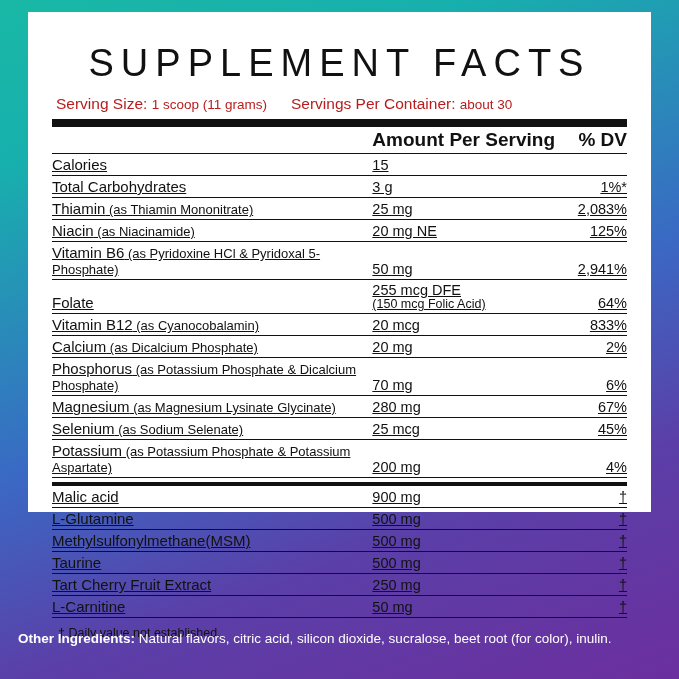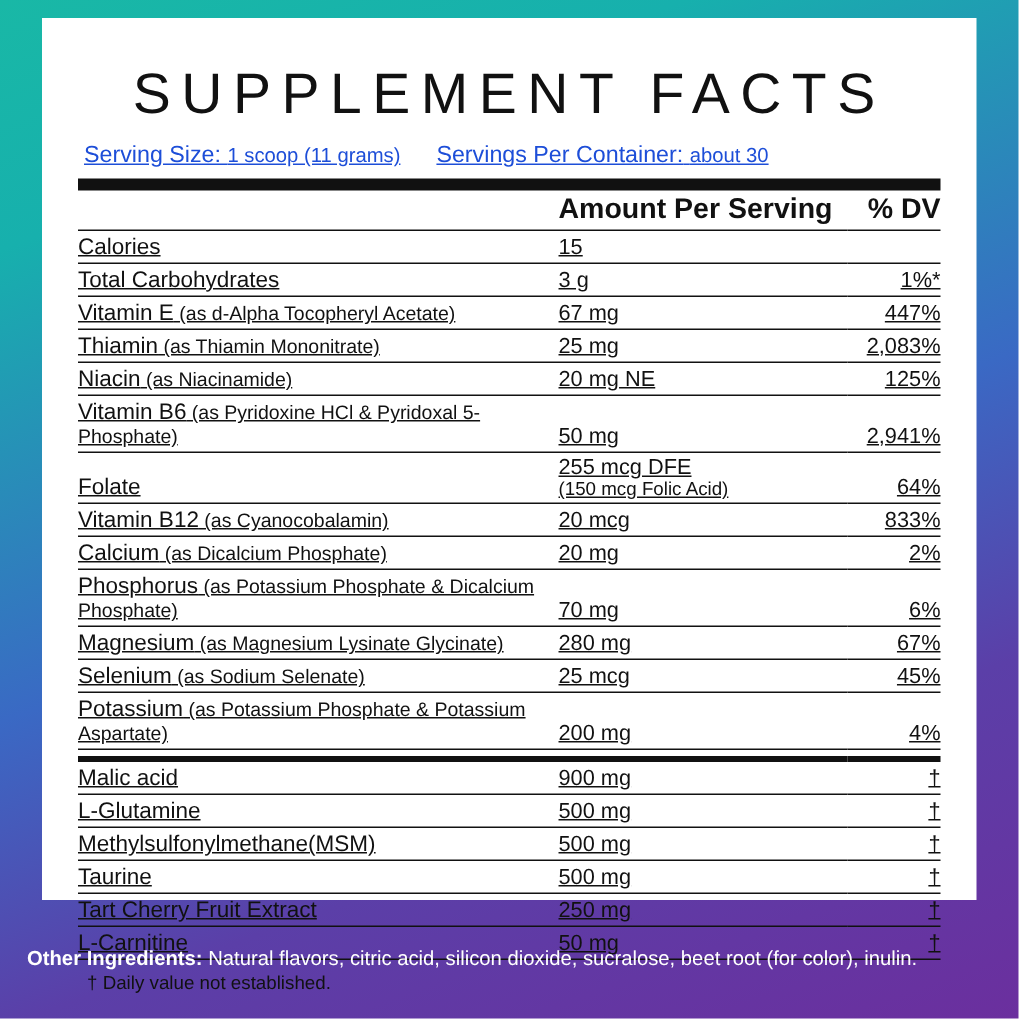--- a/index.html
+++ b/index.html
@@ -18,43 +18,42 @@
     width: 679px;
     height: 679px;
     background: linear-gradient(160deg, #19b8a6 0%, #17b0ad 18%, #3a69c4 52%, #5b3fa8 74%, #6b2f9e 100%);
     box-sizing: border-box;
   }
   .panel {
     position: absolute;
     left: 28px;
     top: 12px;
     width: 623px;
-    height: 588px;
+    height: 500px;
     background: #ffffff;
     box-sizing: border-box;
     padding: 16px 24px 8px 24px;
   }
   .title {
     text-align: center;
     font-size: 38px;
     letter-spacing: 7px;
     color: #111111;
     font-weight: 400;
     margin: 14px 0 10px 0;
     font-family: "Liberation Sans", sans-serif;
     white-space: nowrap;
   }
   .serving-row {
     display: flex;
     gap: 24px;
     font-size: 15.5px;
-    color: #1d4ed8;
+    color: #b91c1c;
     padding-left: 4px;
     margin-bottom: 6px;
-    text-decoration: underline;
   }
   .serving-row .lbl { font-weight: 400; }
   .serving-row .sub { font-size: 13.5px; }
   .rule-thick {
     height: 8px;
     background: #111;
     margin: 4px 0 0 0;
   }
   table.facts {
     width: 100%;
@@ -151,25 +150,20 @@
             <td class="c-name"><span class="nm">Calories</span></td>
             <td class="c-amt">15</td>
             <td class="c-dv"></td>
           </tr>
           <tr class="row-line">
             <td class="c-name"><span class="nm">Total Carbohydrates</span></td>
             <td class="c-amt">3 g</td>
             <td class="c-dv">1%*</td>
           </tr>
           <tr class="row-line">
-            <td class="c-name"><span class="nm">Vitamin E</span><span class="paren"> (as d-Alpha Tocopheryl Acetate)</span></td>
-            <td class="c-amt">67 mg</td>
-            <td class="c-dv">447%</td>
-          </tr>
-          <tr class="row-line">
             <td class="c-name"><span class="nm">Thiamin</span><span class="paren"> (as Thiamin Mononitrate)</span></td>
             <td class="c-amt">25 mg</td>
             <td class="c-dv">2,083%</td>
           </tr>
           <tr class="row-line">
             <td class="c-name"><span class="nm">Niacin</span><span class="paren"> (as Niacinamide)</span></td>
             <td class="c-amt">20 mg NE</td>
             <td class="c-dv">125%</td>
           </tr>
           <tr class="row-line">

